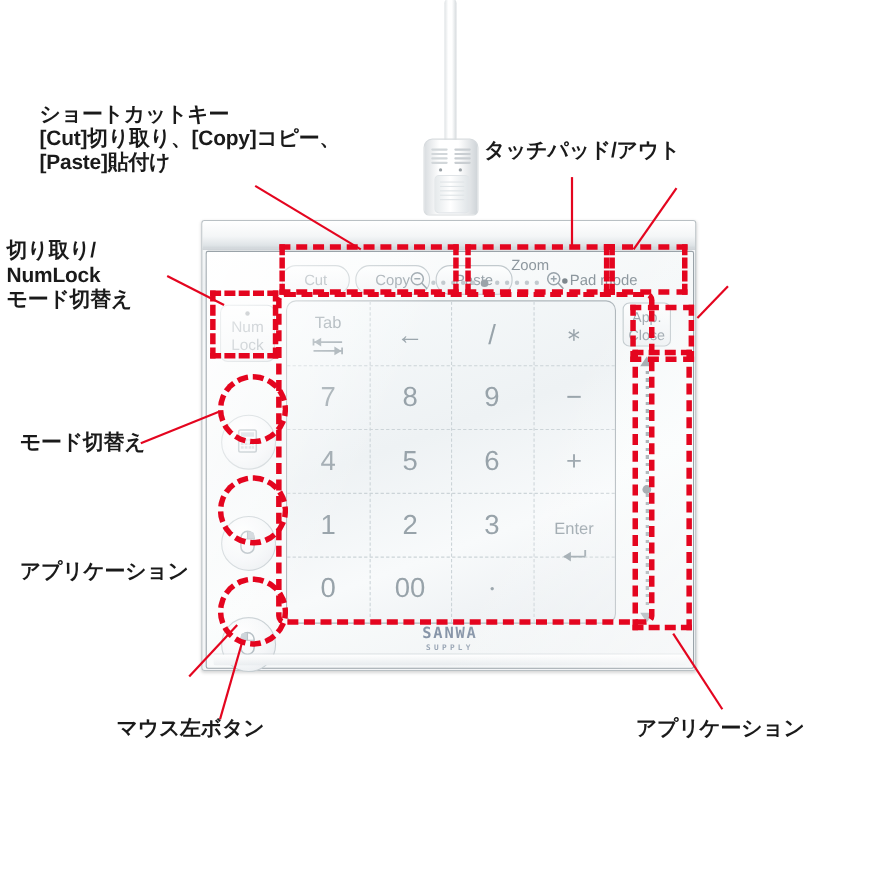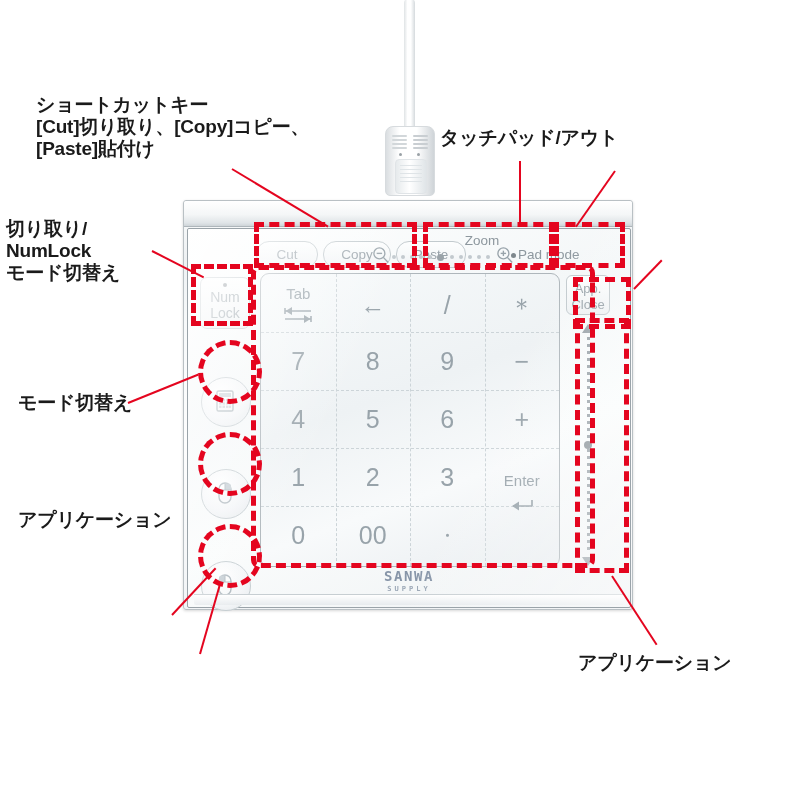--- a/index.html
+++ b/index.html
@@ -363,15 +363,16 @@
 
   <div class="callout" style="left:36px;top:94px">ショートカットキー
 [Cut]切り取り、[Copy]コピー、
 [Paste]貼付け</div>
   <div class="callout" style="left:440px;top:127px">タッチパッド/アウト</div>
   <div class="callout" style="left:6px;top:218px">切り取り/
 NumLock
 モード切替え</div>
   <div class="callout" style="left:18px;top:392px">モード切替え</div>
   <div class="callout" style="left:18px;top:509px">アプリケーション</div>
+  <div class="callout" style="left:106px;top:652px">マウス左ボタン</div>
   <div class="callout" style="left:578px;top:652px">アプリケーション</div>
 
 </div>
 
 </body></html>

